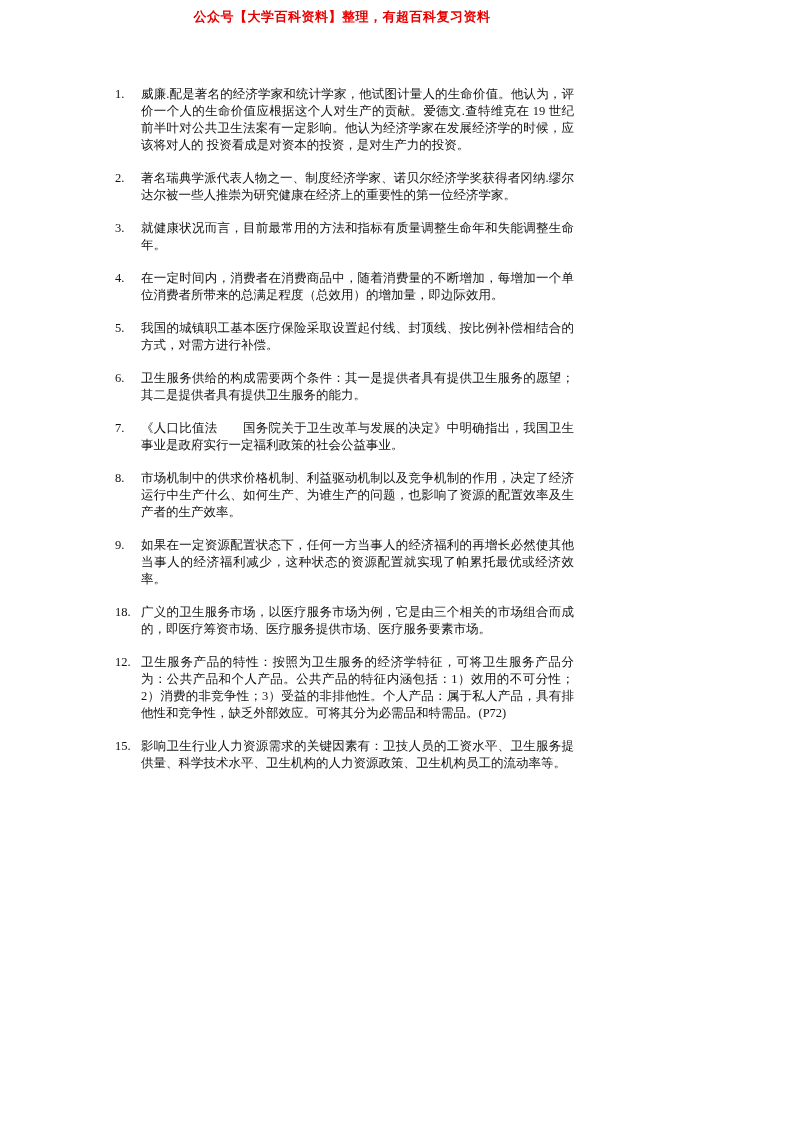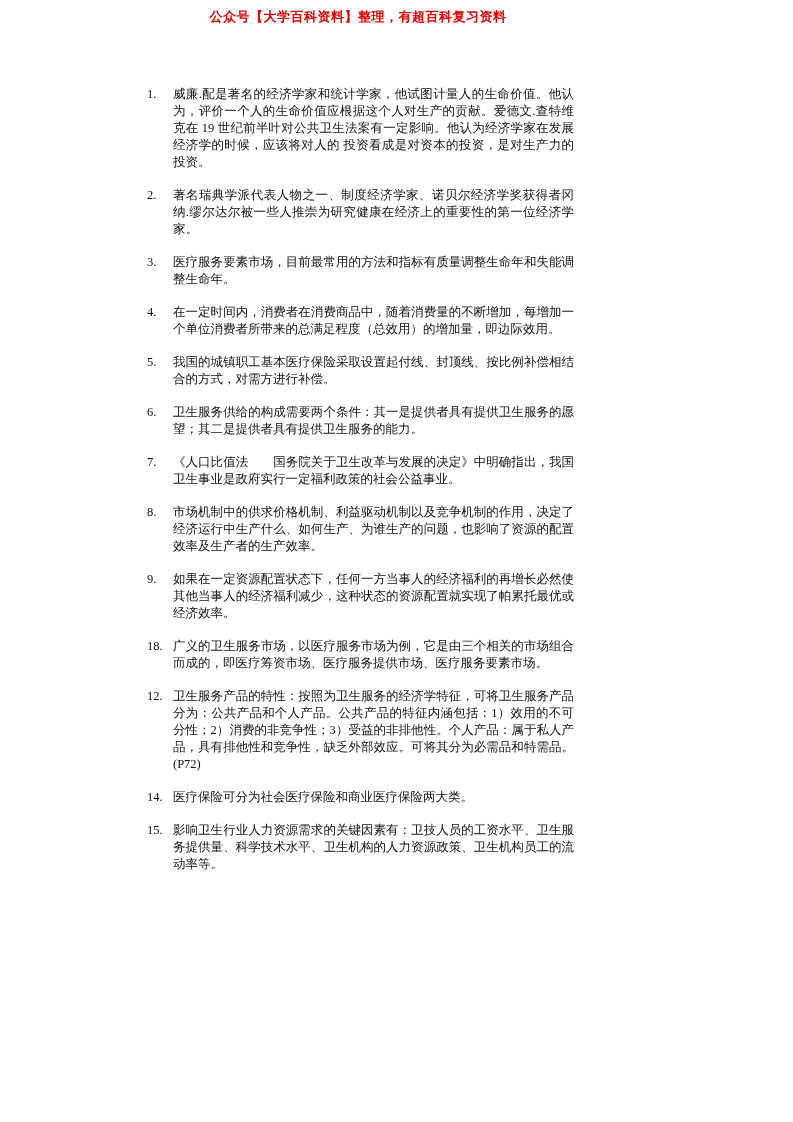--- a/index.html
+++ b/index.html
@@ -9,21 +9,20 @@
   }
   .page {
     position: relative;
     width: 684px;
     height: 1122px;
     background: #ffffff;
     overflow: hidden;
     font-family: "Liberation Serif", "DejaVu Serif", serif;
     color: #111111;
     box-sizing: border-box;
-    padding-left: 32px;
   }
   .doc-header {
     padding-top: 8px;
     text-align: center;
     font-size: 13px;
     font-weight: bold;
     color: #e60000;
     letter-spacing: 0.5px;
   }
   .doc-content {
@@ -56,21 +55,21 @@
         <div class="item">
           <span class="num">1.</span>
           <span class="txt">威廉.配是著名的经济学家和统计学家，他试图计量人的生命价值。他认为，评价一个人的生命价值应根据这个人对生产的贡献。爱德文.查特维克在 19 世纪前半叶对公共卫生法案有一定影响。他认为经济学家在发展经济学的时候，应该将对人的 投资看成是对资本的投资，是对生产力的投资。</span>
         </div>
         <div class="item">
           <span class="num">2.</span>
           <span class="txt">著名瑞典学派代表人物之一、制度经济学家、诺贝尔经济学奖获得者冈纳.缪尔达尔被一些人推崇为研究健康在经济上的重要性的第一位经济学家。</span>
         </div>
         <div class="item">
           <span class="num">3.</span>
-          <span class="txt">医疗服务要素市场，目前最常用的方法和指标有质量调整生命年和失能调整生命年。</span>
+          <span class="txt">就健康状况而言，目前最常用的方法和指标有质量调整生命年和失能调整生命年。</span>
         </div>
         <div class="item">
           <span class="num">4.</span>
           <span class="txt">在一定时间内，消费者在消费商品中，随着消费量的不断增加，每增加一个单位消费者所带来的总满足程度（总效用）的增加量，即边际效用。</span>
         </div>
         <div class="item">
           <span class="num">5.</span>
           <span class="txt">我国的城镇职工基本医疗保险采取设置起付线、封顶线、按比例补偿相结合的方式，对需方进行补偿。</span>
         </div>
         <div class="item">
@@ -91,22 +90,18 @@
         </div>
         <div class="item">
           <span class="num">18.</span>
           <span class="txt">广义的卫生服务市场，以医疗服务市场为例，它是由三个相关的市场组合而成的，即医疗筹资市场、医疗服务提供市场、医疗服务要素市场。</span>
         </div>
         <div class="item">
           <span class="num">12.</span>
           <span class="txt">卫生服务产品的特性：按照为卫生服务的经济学特征，可将卫生服务产品分为：公共产品和个人产品。公共产品的特征内涵包括：1）效用的不可分性；2）消费的非竞争性；3）受益的非排他性。个人产品：属于私人产品，具有排他性和竞争性，缺乏外部效应。可将其分为必需品和特需品。(P72)</span>
         </div>
         <div class="item">
-          <span class="num">14.</span>
-          <span class="txt">医疗保险可分为社会医疗保险和商业医疗保险两大类。</span>
-        </div>
-        <div class="item">
           <span class="num">15.</span>
           <span class="txt">影响卫生行业人力资源需求的关键因素有：卫技人员的工资水平、卫生服务提供量、科学技术水平、卫生机构的人力资源政策、卫生机构员工的流动率等。</span>
         </div>
       </div>
   </div>
 </div>
 
 </body></html>

